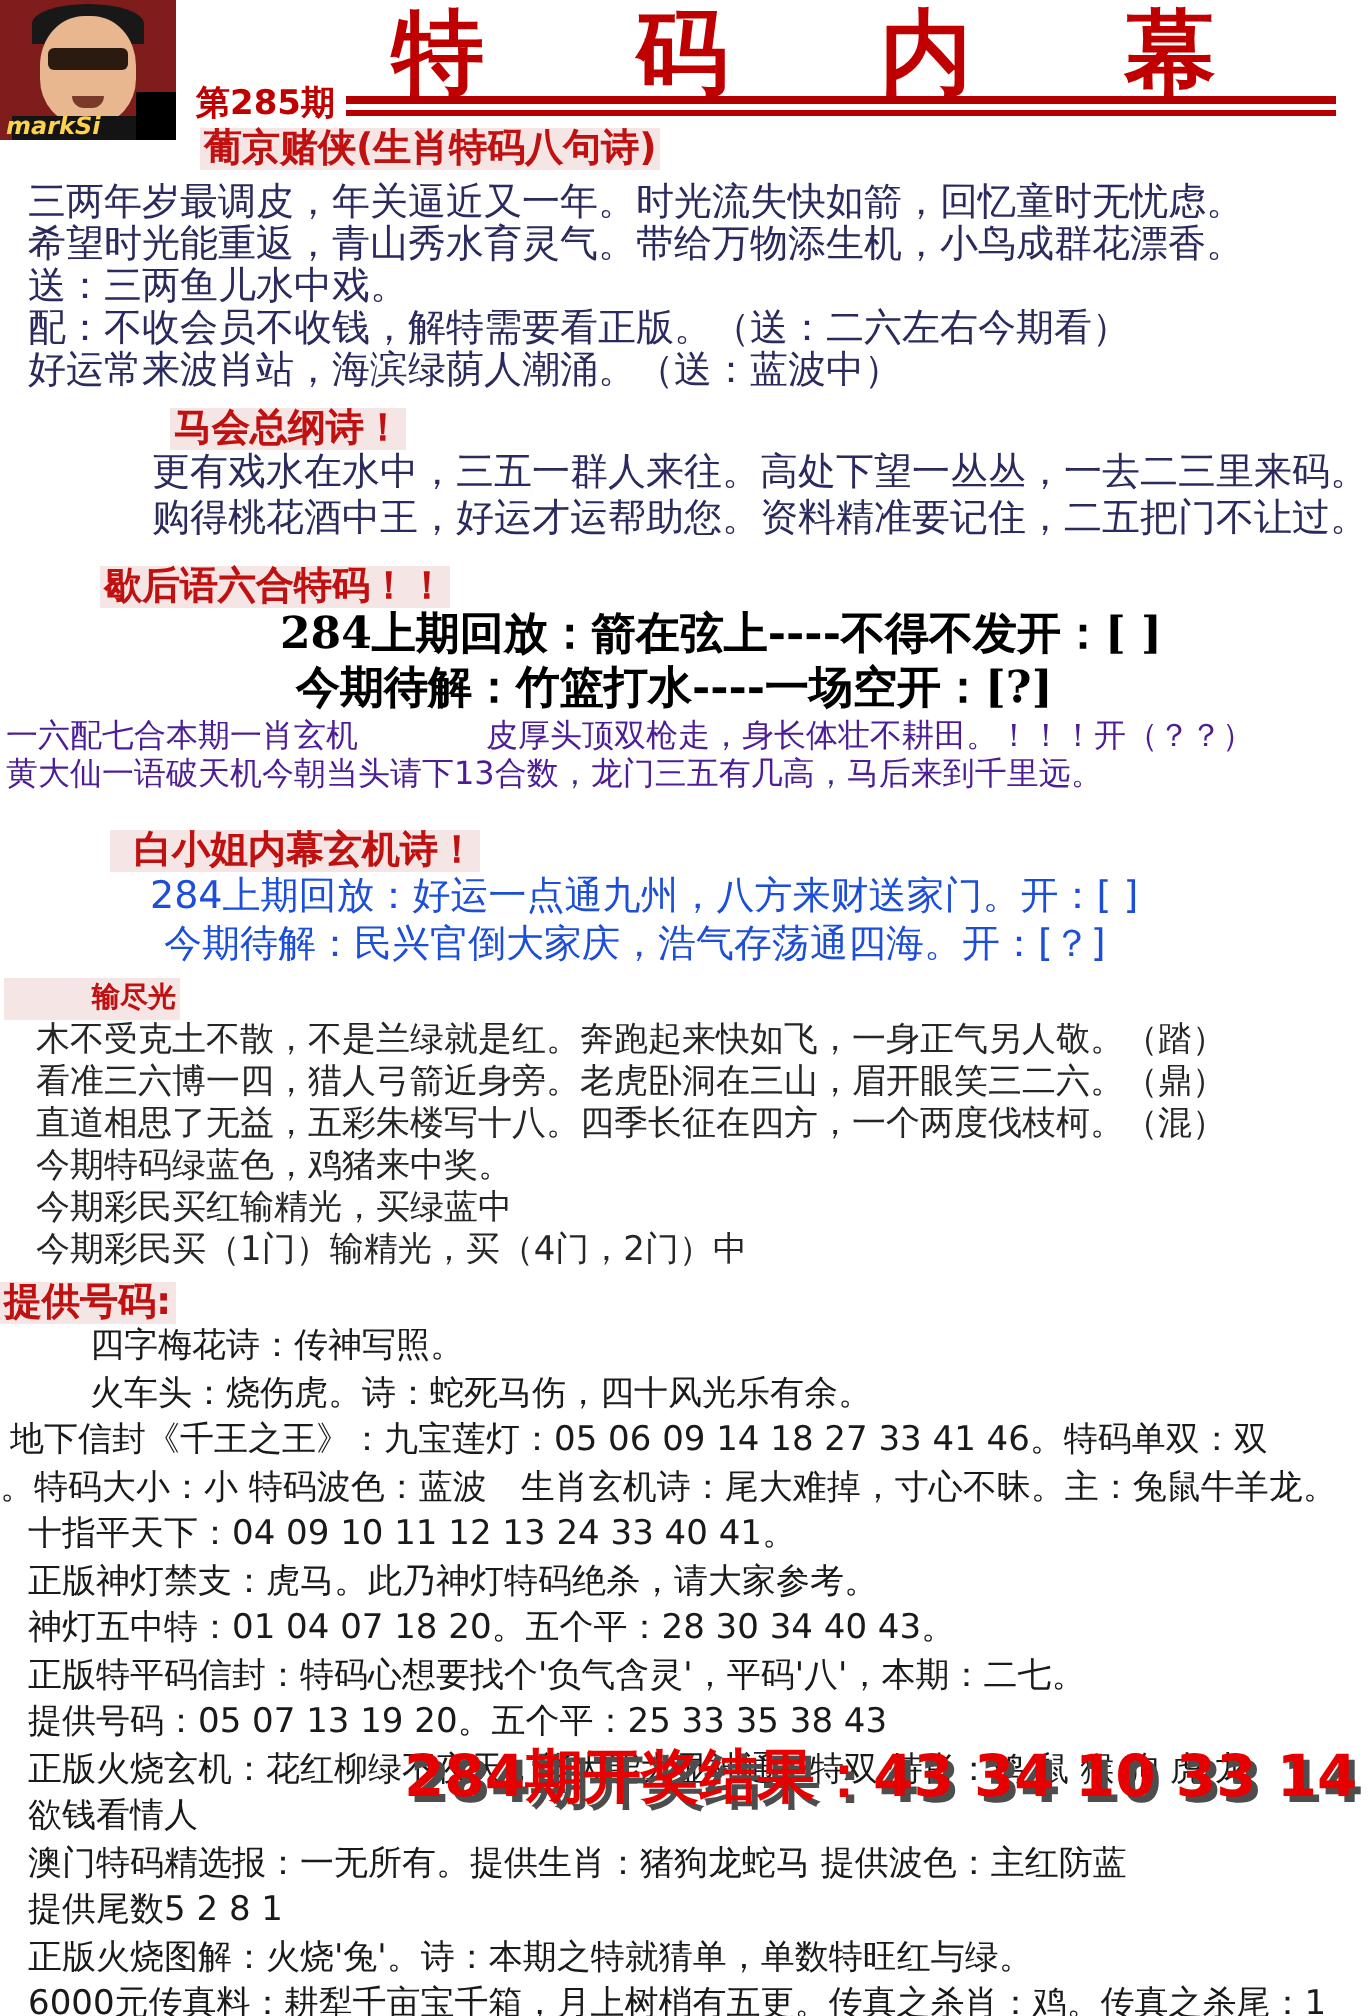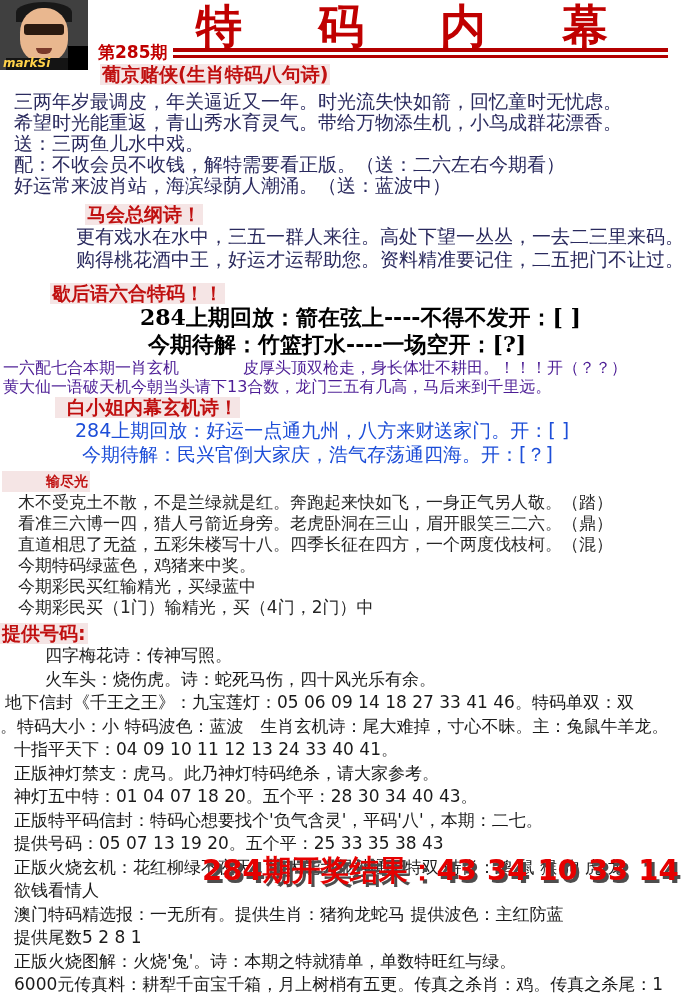--- a/index.html
+++ b/index.html
@@ -1,21 +1,21 @@
 <!DOCTYPE html>
 <html><head>
 <meta charset="utf-8">
 <style>
   html,body{margin:0;padding:0;background:#ffffff;}
   body{width:684px;height:1008px;overflow:hidden;font-family:"DejaVu Sans","Liberation Sans",sans-serif;}
   .page{position:relative;width:684px;height:1008px;overflow:hidden;background:#fff;}
 
   
   .header{position:relative;height:64px;}
-  .logo{position:absolute;left:0;top:0;width:88px;height:70px;background:#404040;overflow:hidden;z-index:5;}
+  .logo{position:absolute;left:0;top:0;width:88px;height:70px;background:#7f1d1d;overflow:hidden;z-index:5;}
   .logo .hair{position:absolute;left:16px;top:2px;width:56px;height:20px;background:#181818;border-radius:50% 50% 0 0;}
   .logo .face{position:absolute;left:20px;top:8px;width:48px;height:54px;background:#e9b78f;border-radius:46% 46% 42% 42%;}
   .logo .glasses{position:absolute;left:24px;top:24px;width:40px;height:11px;background:#2b1a10;border-radius:3px;}
   .logo .mouth{position:absolute;left:36px;top:48px;width:16px;height:6px;background:#7a3a2a;border-radius:0 0 8px 8px;}
   .logo .shirt{position:absolute;left:6px;top:58px;width:76px;height:12px;background:#141414;}
   .logo .corner{position:absolute;right:0;bottom:0;width:20px;height:24px;background:#000;}
   .logo .brand{position:absolute;left:3px;bottom:0;font-size:12px;font-weight:bold;font-style:italic;color:#ffd24a;z-index:6;letter-spacing:0;}
   .title{position:absolute;left:196px;top:-2px;font-size:46px;line-height:56px;font-weight:bold;color:#c00000;letter-spacing:76px;white-space:nowrap;}
   .issue-row{position:absolute;left:98px;right:16px;top:42px;display:flex;align-items:flex-start;}
   .issue{color:#c00000;font-weight:bold;font-size:17px;white-space:nowrap;line-height:20px;}
@@ -28,21 +28,21 @@
   .poem{margin:6px 0 0 14px;}
   .poem div{font-size:19px;line-height:21px;color:#2a2a5e;white-space:nowrap;}
   .ph{margin-left:100px;}
   .mh{margin-left:85px;margin-top:8px;}
   .mahui div{font-size:19px;line-height:23px;color:#2a2a5e;margin-left:28px;white-space:nowrap;text-align:right;}
   .xh{margin-left:50px;margin-top:12px;}
   .kai{font-family:"DejaVu Serif","Liberation Serif",serif;font-weight:bold;font-size:22px;line-height:27px;color:#000;white-space:nowrap;}
   .kai1{margin-left:140px;}
   .kai2{margin-left:148px;}
   .smalln{font-size:16px;line-height:19px;color:#4c1d95;margin-left:3px;white-space:nowrap;}
-  .bh{margin-left:55px;margin-top:1px;padding-left:12px;}
+  .bh{margin-left:55px;margin-top:19px;padding-left:12px;}
   .bxj div{font-size:19px;line-height:24px;color:#1d4ed8;white-space:nowrap;}
   .bxj .l1{margin-left:75px;}
   .bxj .l2{margin-left:82px;}
   .sh{margin-left:2px;margin-top:5px;font-size:14px;padding-left:44px;}
   .sjg div{font-size:17px;line-height:21px;color:#262626;margin-left:18px;white-space:nowrap;}
   .th{margin-left:0;margin-top:5px;}
   .tmn div{font-size:17px;line-height:23.5px;color:#1a1a1a;margin-left:14px;white-space:nowrap;}
   .tmn .ind2{margin-left:45px;}
   .tmn .ind1{margin-left:5px;}
   .tmn .ind0{margin-left:0;}

